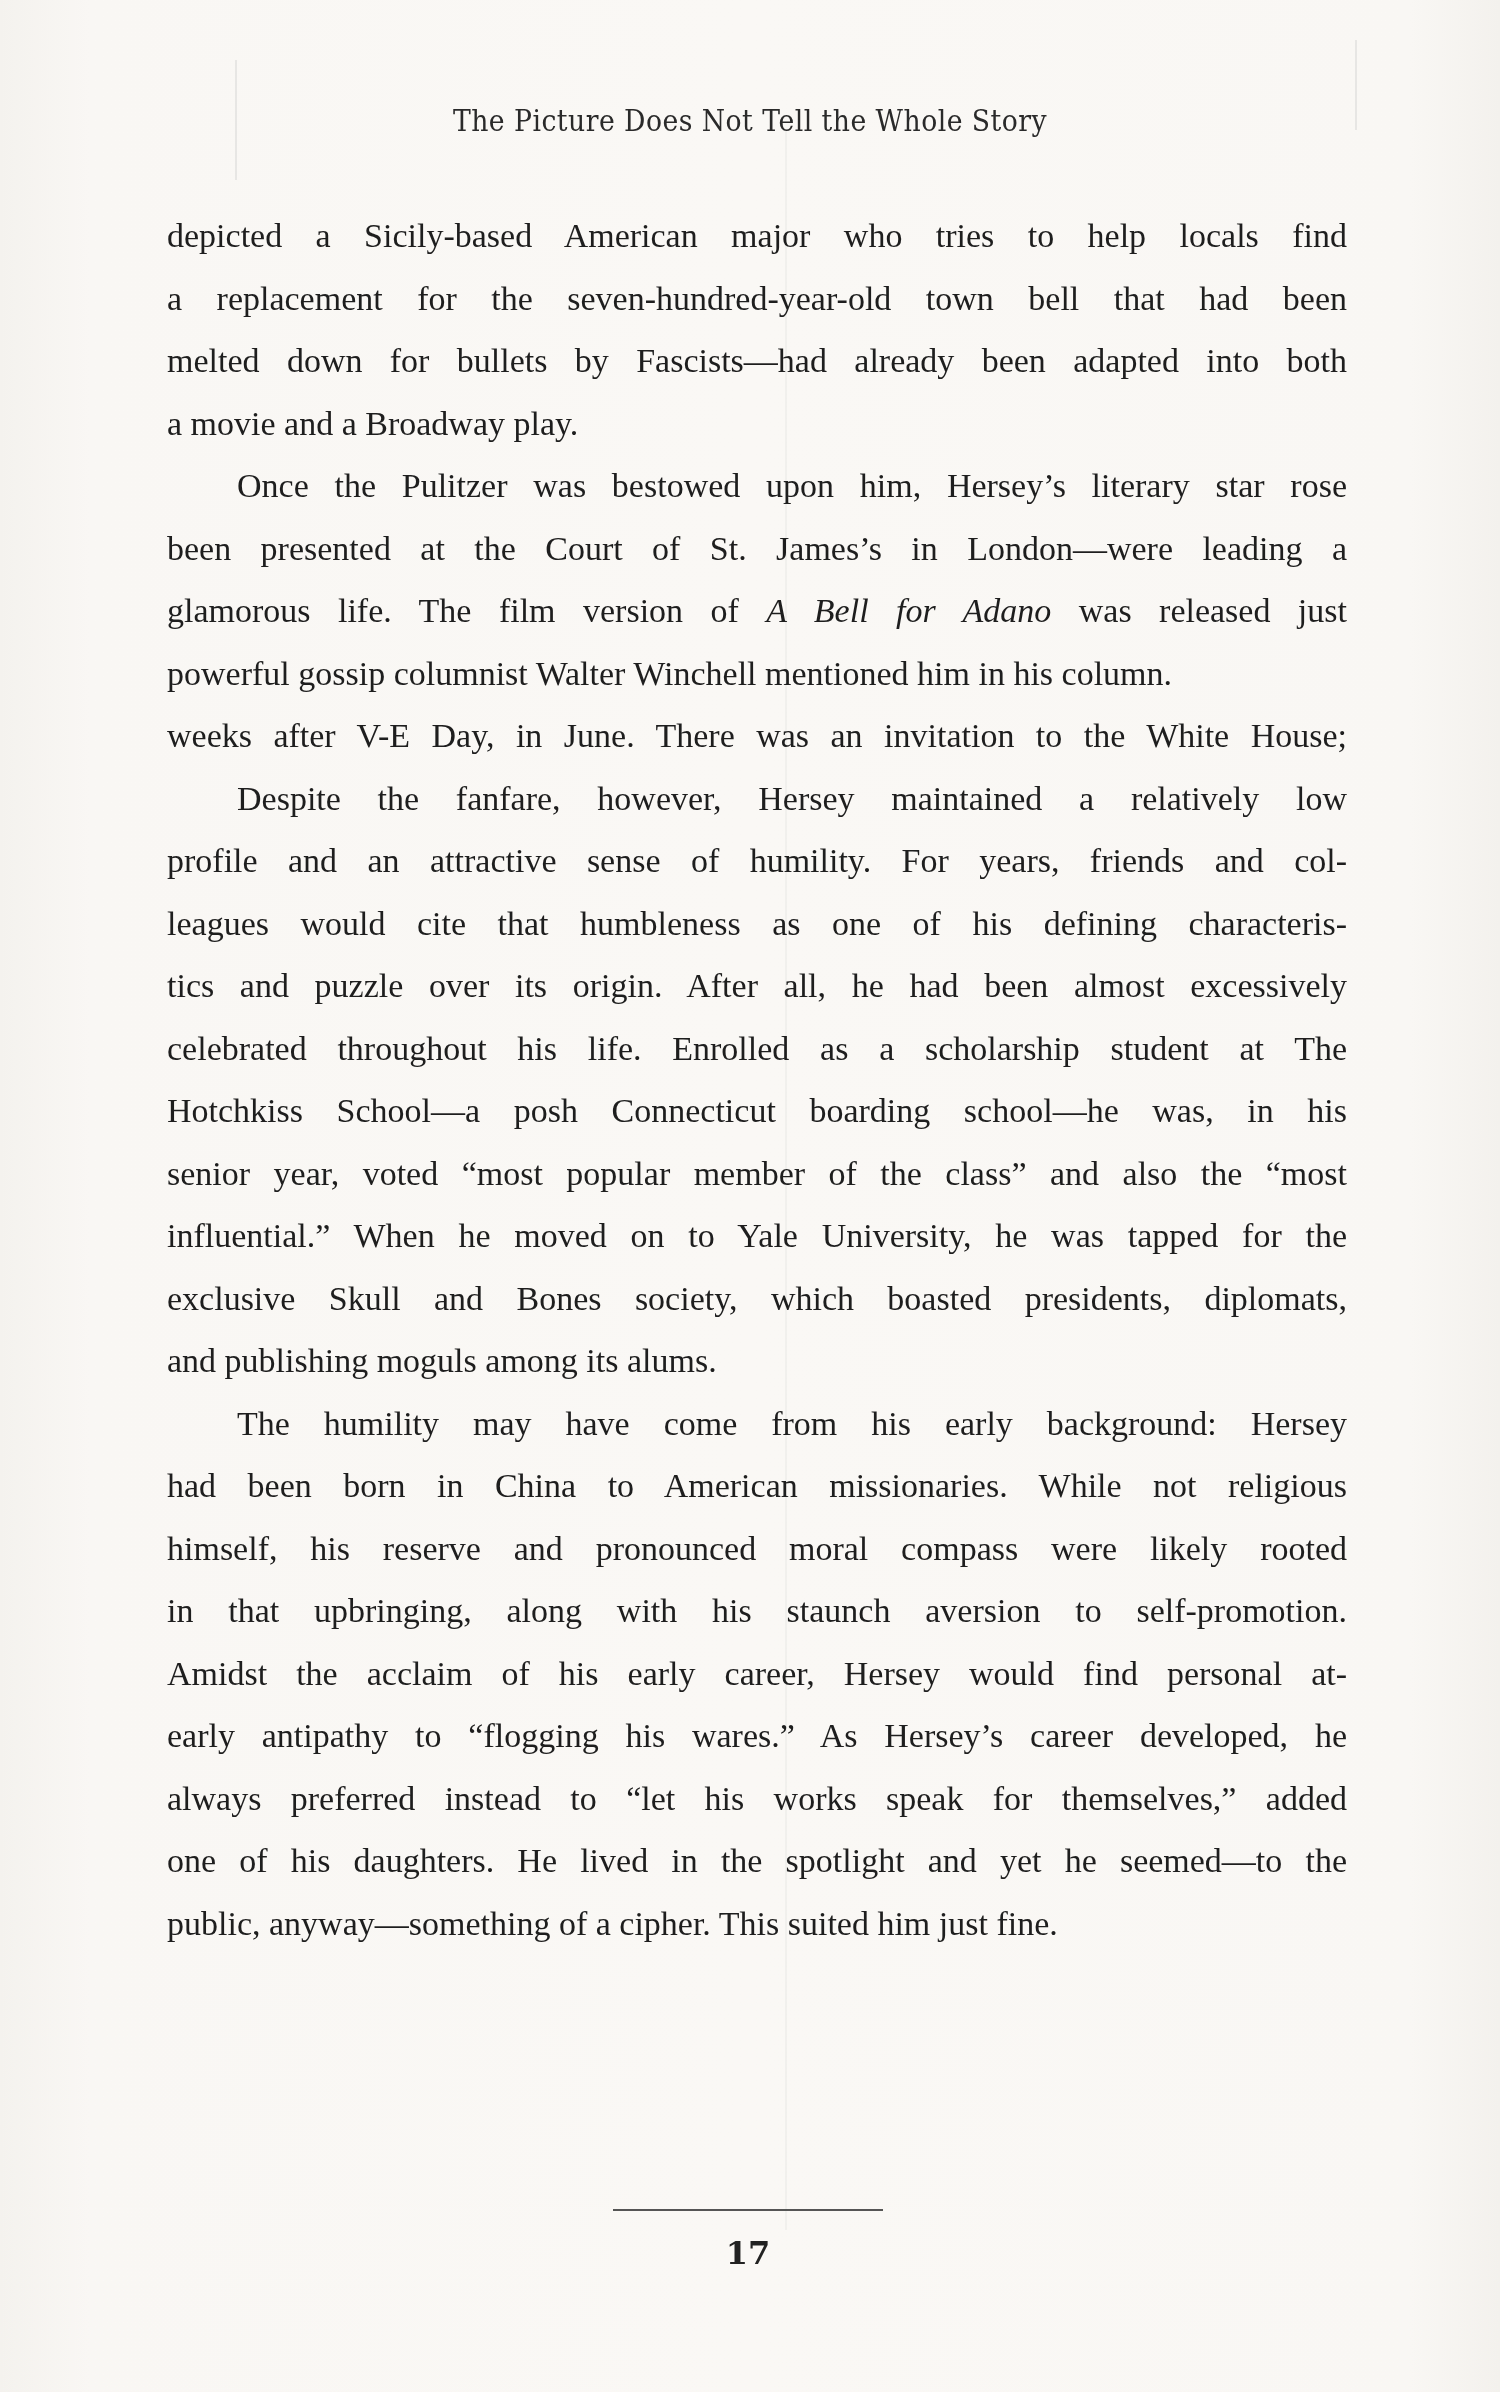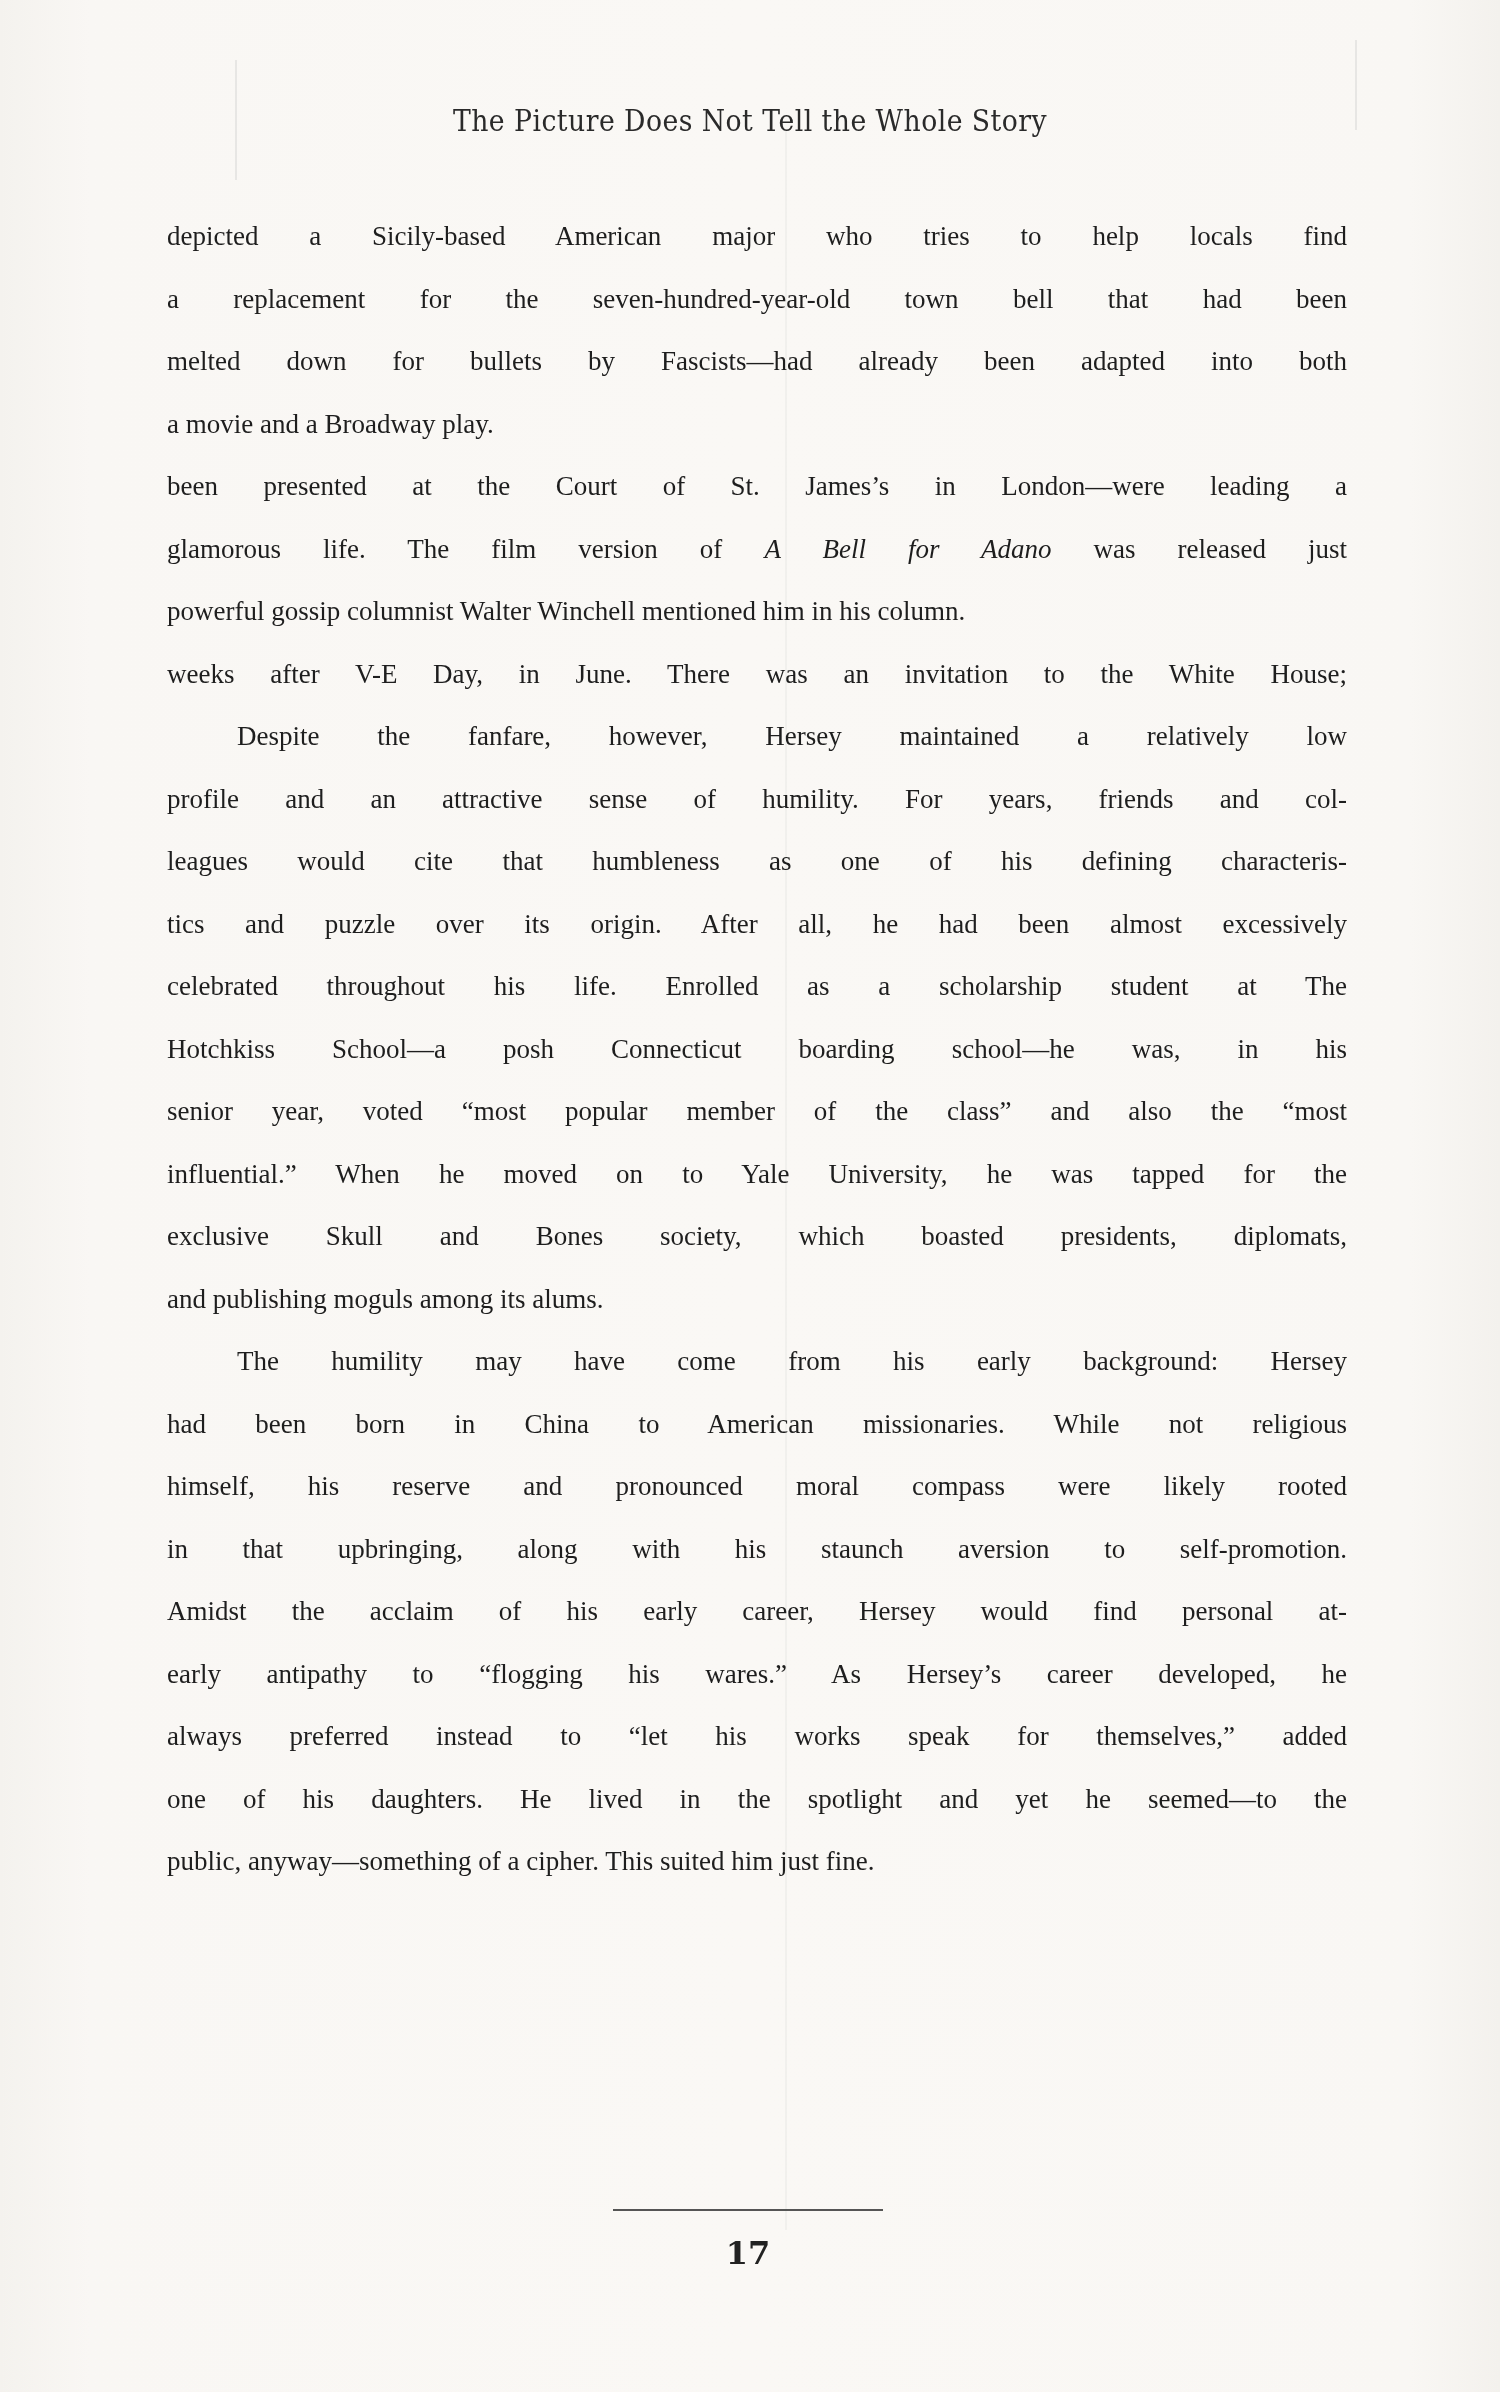--- a/index.html
+++ b/index.html
@@ -32,21 +32,21 @@
     color: #2a2a2a;
     transform: scaleX(0.92);
     transform-origin: center;
   }
   .body-text {
     position: absolute;
     top: 205px;
     left: 167px;
     width: 1180px;
     font-family: "Liberation Serif", serif;
-    font-size: 27px;
+    font-size: 34px;
     line-height: 62.5px;
     color: #1e1e1e;
     text-align: justify;
     hyphens: manual;
   }
   .line {
     display: block;
     text-align: justify;
     text-align-last: justify;
     white-space: nowrap;
@@ -95,20 +95,21 @@
   <div class="running-head">The Picture Does Not Tell the Whole Story</div>
 
   <div class="body-text" id="body-text">
       <div>
         <span class="line">depicted a Sicily-based American major who tries to help locals find</span>
         <span class="line">a replacement for the seven-hundred-year-old town bell that had been</span>
         <span class="line">melted down for bullets by Fascists—had already been adapted into both</span>
         <span class="line last">a movie and a Broadway play.</span>
       </div>
       <div>
+        <span class="line indent">Once the Pulitzer was bestowed upon him, Hersey’s literary star rose</span>
         <span class="line">been presented at the Court of St. James’s in London—were leading a</span>
         <span class="line">glamorous life. The film version of <em>A Bell for Adano</em> was released just</span>
         <span class="line last">powerful gossip columnist Walter Winchell mentioned him in his column.</span>
         <span class="line">weeks after V-E Day, in June. There was an invitation to the White House;</span>
       </div>
       <div>
         <span class="line indent">Despite the fanfare, however, Hersey maintained a relatively low</span>
         <span class="line">profile and an attractive sense of humility. For years, friends and col-</span>
         <span class="line">leagues would cite that humbleness as one of his defining characteris-</span>
         <span class="line">tics and puzzle over its origin. After all, he had been almost excessively</span>

